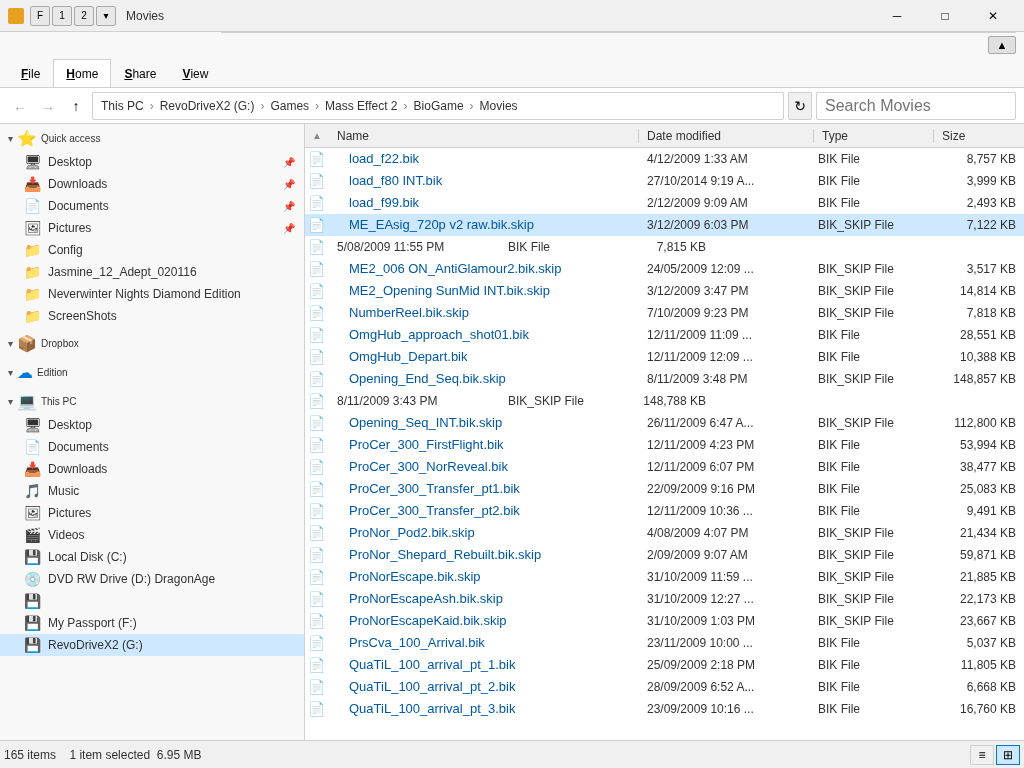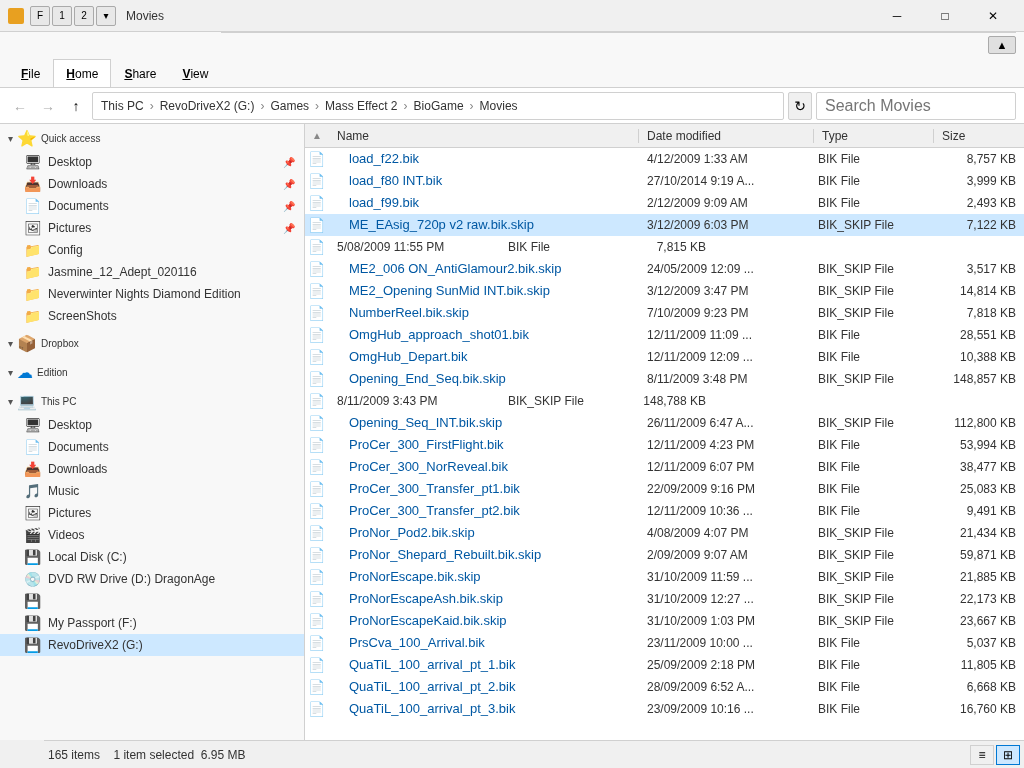--- a/index.html
+++ b/index.html
@@ -123,21 +123,21 @@
     .file-row-icon { width: 24px; display: flex; align-items: center; justify-content: center; }
     .file-icon { font-size: 14px; }
     .file-name { flex: 1; font-size: 13px; color: #0058a3; padding-right: 4px; overflow: hidden; white-space: nowrap; text-overflow: ellipsis; margin-left: 20px; }
     .file-date { width: 175px; font-size: 12px; color: #333; padding: 0 8px; }
     .file-type { width: 120px; font-size: 12px; color: #333; padding: 0 4px; }
     .file-size { width: 90px; font-size: 12px; color: #333; text-align: right; padding-right: 8px; }
 
     
     .status-bar {
       height: 28px; background: #f0f0f0; border-top: 1px solid #d0d0d0;
-      display: flex; align-items: center; padding: 0 4px; gap: 8px; margin-left: 44px;
+      display: flex; align-items: center; padding: 0 4px; gap: 8px;
     }
     .status-text { font-size: 12px; color: #333; flex: 1; }
     .view-btns { display: flex; gap: 2px; }
     .view-btn {
       width: 24px; height: 20px; border: 1px solid #d0d0d0; background: #f0f0f0;
       cursor: pointer; display: flex; align-items: center; justify-content: center;
       font-size: 12px;
     }
     .view-btn.active { background: #cde8ff; border-color: #0078d4; }
 

